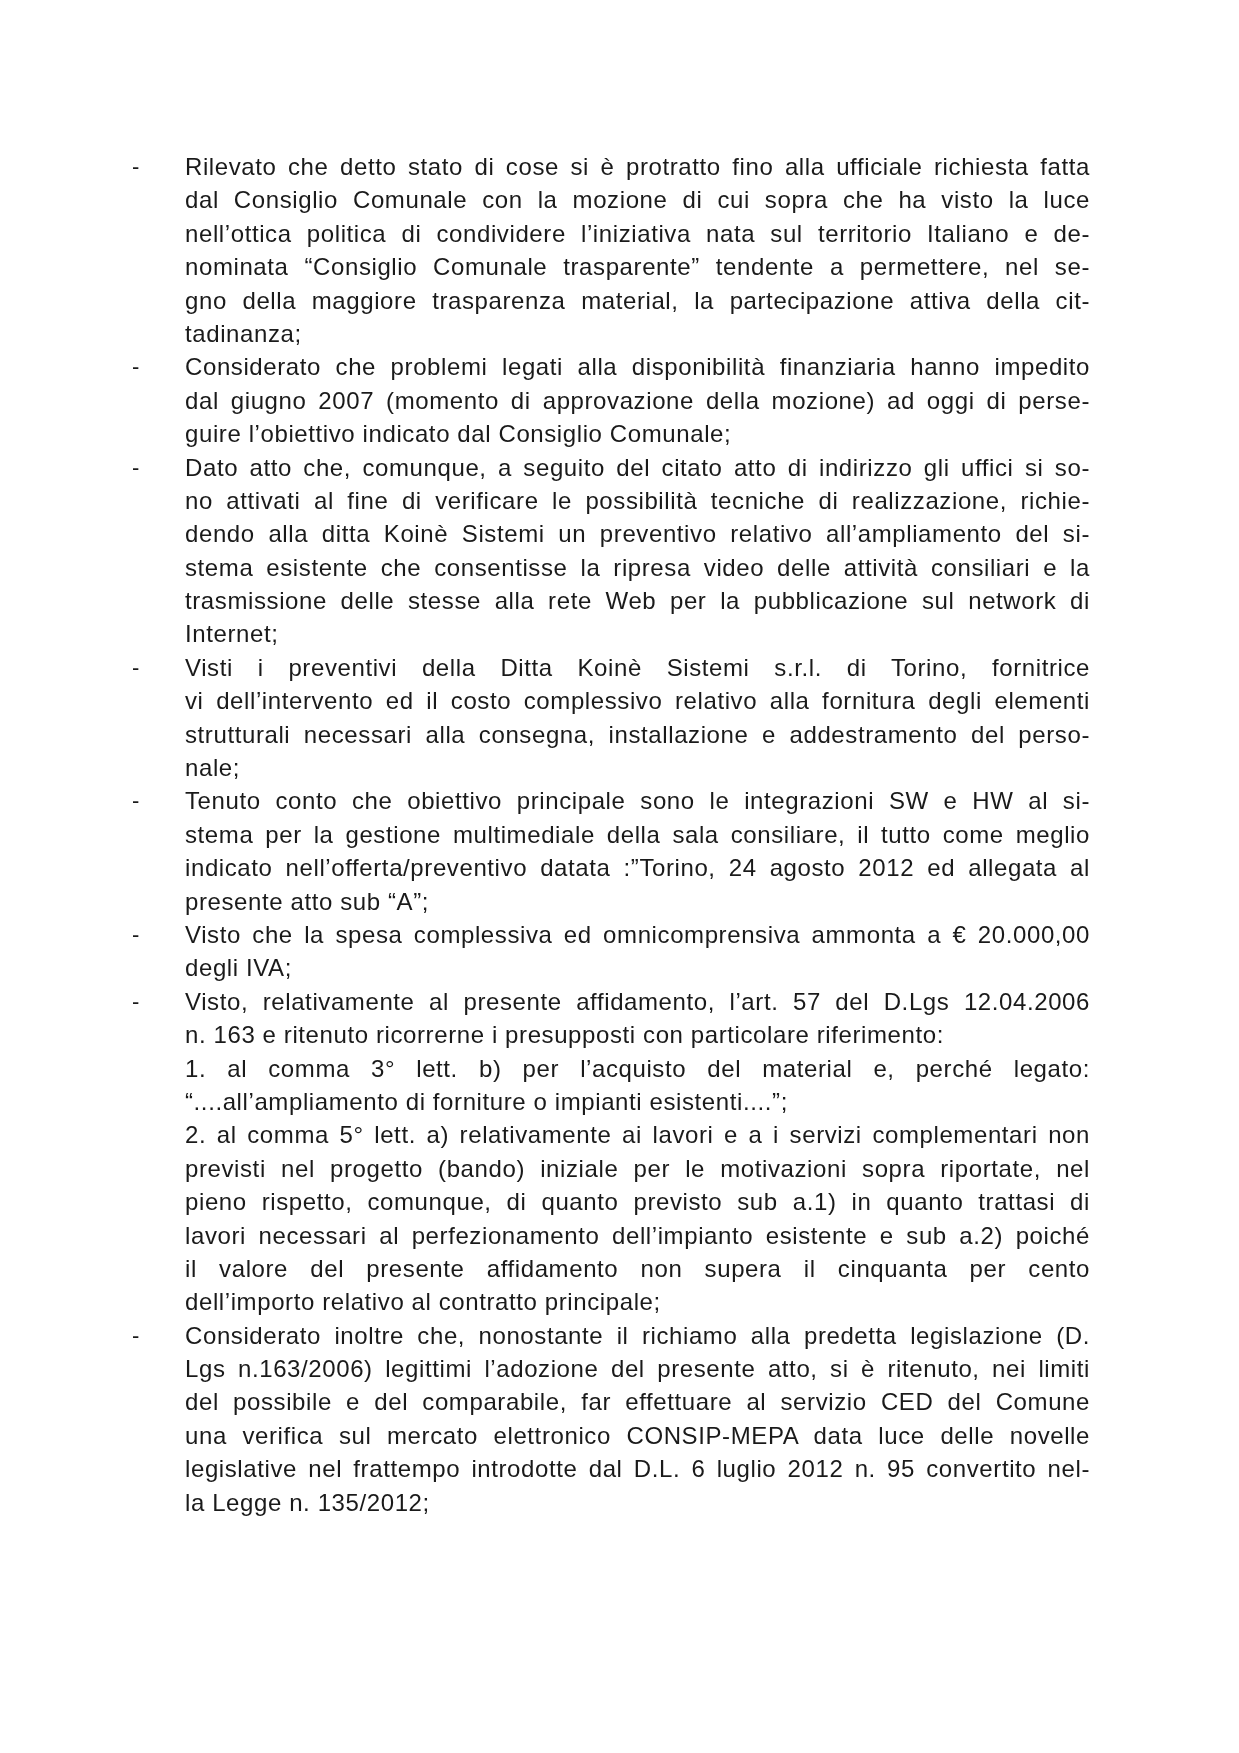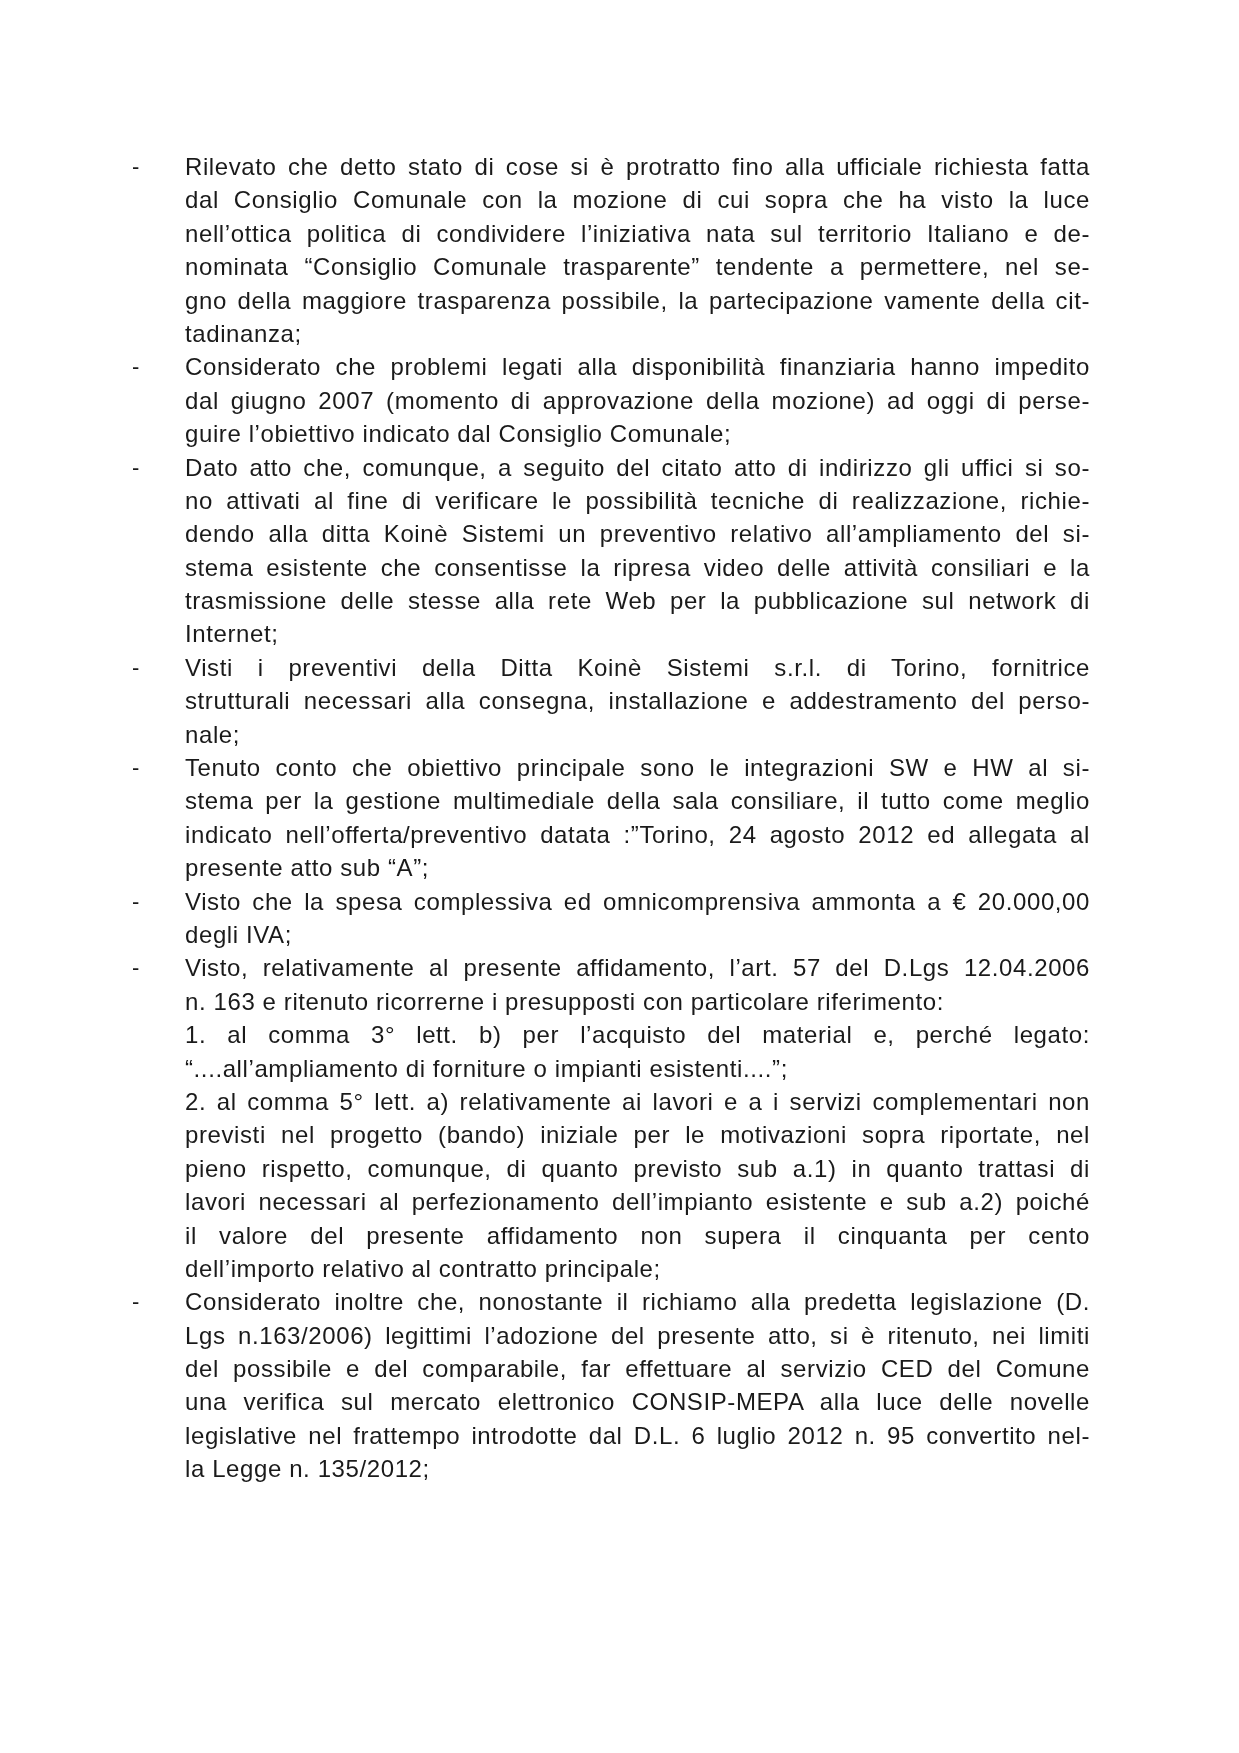--- a/index.html
+++ b/index.html
@@ -62,21 +62,21 @@
 
 <div class="page">
   <div class="content">
 
     <div class="item">
       <span class="dash">-</span>
       <span class="line j" style="">Rilevato che detto stato di cose si è protratto fino alla ufficiale richiesta fatta</span>
       <span class="line j" style="">dal Consiglio Comunale con la mozione di cui sopra che ha visto la luce</span>
       <span class="line j" style="">nell’ottica politica di condividere l’iniziativa nata sul territorio Italiano e de-</span>
       <span class="line j" style="">nominata “Consiglio Comunale trasparente” tendente a permettere, nel se-</span>
-      <span class="line j" style="">gno della maggiore trasparenza possibile, la partecipazione vamente della cit-</span>
+      <span class="line j" style="">gno della maggiore trasparenza material, la partecipazione attiva della cit-</span>
       <span class="line">tadinanza;</span>
     </div>
 
     <div class="item">
       <span class="dash">-</span>
       <span class="line j" style="">Considerato che problemi legati alla disponibilità finanziaria hanno impedito</span>
       <span class="line j" style="">dal giugno 2007 (momento di approvazione della mozione) ad oggi di perse-</span>
       <span class="line">guire l’obiettivo indicato dal Consiglio Comunale;</span>
     </div>
 
@@ -86,20 +86,21 @@
       <span class="line j" style="">no attivati al fine di verificare le possibilità tecniche di realizzazione, richie-</span>
       <span class="line j" style="">dendo alla ditta Koinè Sistemi un preventivo relativo all’ampliamento del si-</span>
       <span class="line j" style="">stema esistente  che consentisse la ripresa video delle attività consiliari e la</span>
       <span class="line j" style="">trasmissione delle stesse alla rete Web per la pubblicazione sul network di</span>
       <span class="line">Internet;</span>
     </div>
 
     <div class="item">
       <span class="dash">-</span>
       <span class="line j" style="">Visti i preventivi della Ditta Koinè Sistemi s.r.l. di Torino, fornitrice</span>
+      <span class="line j" style="">vi dell’intervento ed il costo complessivo relativo alla fornitura degli elementi</span>
       <span class="line j" style="">strutturali necessari alla consegna, installazione e addestramento del perso-</span>
       <span class="line">nale;</span>
     </div>
 
     <div class="item">
       <span class="dash">-</span>
       <span class="line j" style="">Tenuto conto che obiettivo principale sono le integrazioni SW e HW al si-</span>
       <span class="line j" style="">stema per la gestione multimediale della sala consiliare, il tutto come meglio</span>
       <span class="line j" style="">indicato nell’offerta/preventivo datata :”Torino, 24 agosto 2012 ed allegata al</span>
       <span class="line">presente atto sub “A”;</span>
@@ -123,19 +124,19 @@
       <span class="line j" style="">lavori necessari al perfezionamento dell’impianto esistente e sub a.2) poiché</span>
       <span class="line j" style="">il valore del presente affidamento non supera il cinquanta per cento</span>
       <span class="line">dell’importo relativo al contratto principale;</span>
     </div>
 
     <div class="item">
       <span class="dash">-</span>
       <span class="line j" style="">Considerato inoltre che, nonostante il richiamo alla predetta legislazione (D.</span>
       <span class="line j" style="">Lgs n.163/2006) legittimi l’adozione del presente atto, si è ritenuto, nei limiti</span>
       <span class="line j" style="">del possibile e del comparabile, far effettuare al servizio CED del Comune</span>
-      <span class="line j" style="">una verifica sul mercato elettronico CONSIP-MEPA alla luce delle novelle</span>
+      <span class="line j" style="">una verifica sul mercato elettronico CONSIP-MEPA data luce delle novelle</span>
       <span class="line j" style="">legislative nel frattempo introdotte dal D.L. 6 luglio 2012 n. 95 convertito nel-</span>
       <span class="line">la Legge n. 135/2012;</span>
     </div>
 
   </div>
 </div>
 
 </body></html>

